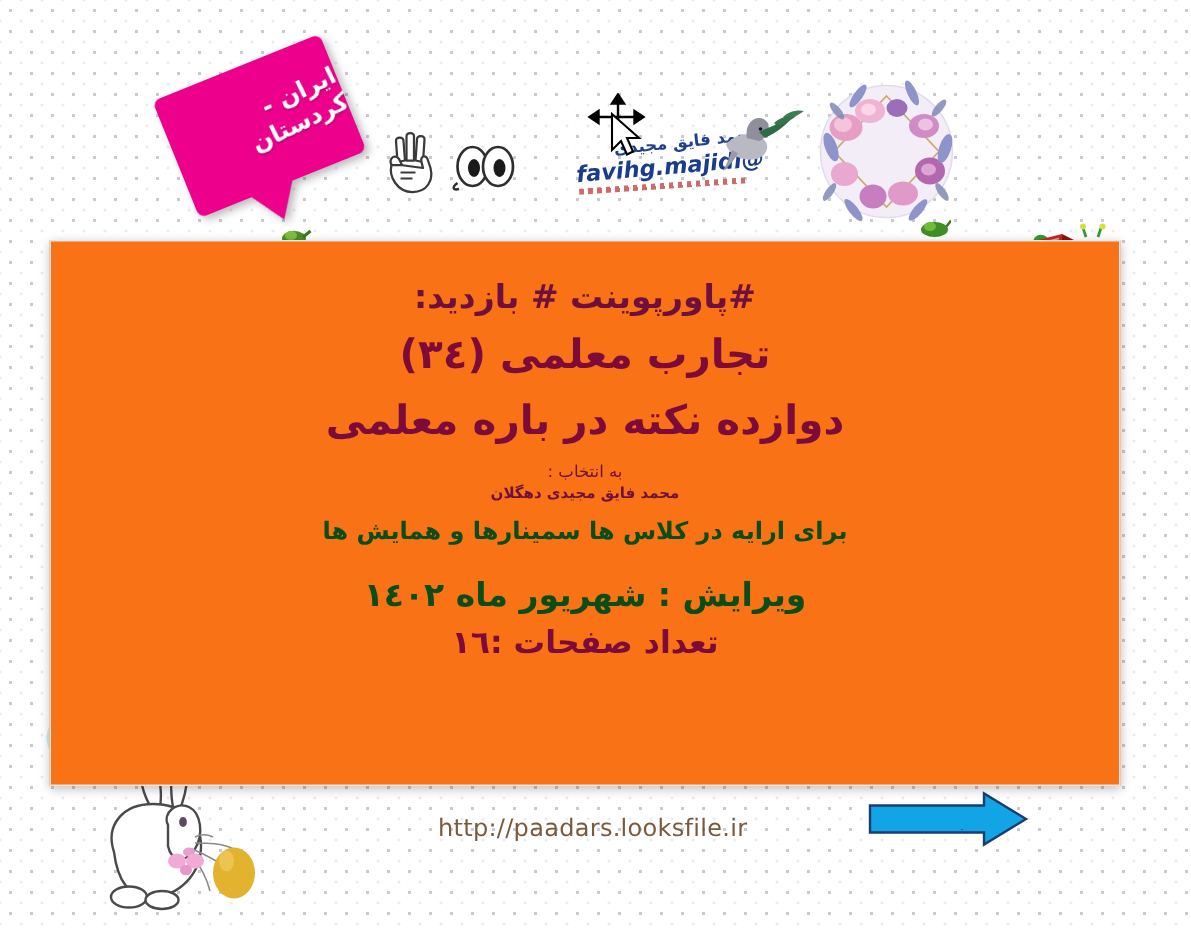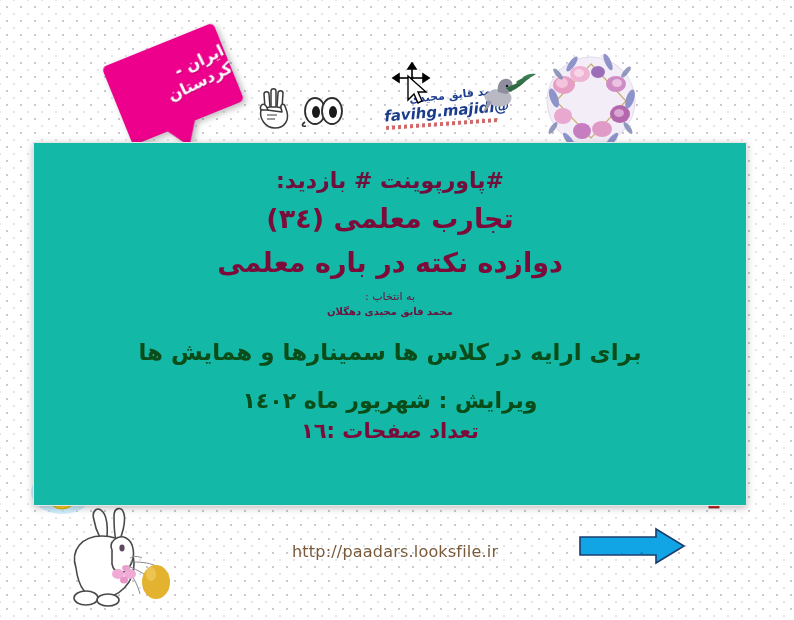--- a/index.html
+++ b/index.html
@@ -19,41 +19,41 @@
     background-image:
       radial-gradient(#c9c9cf 1.1px, transparent 1.2px),
       radial-gradient(#e4e4e8 0.8px, transparent 0.9px);
     background-size:14px 14px, 14px 14px;
     background-position:0 0, 7px 7px;
   }
 
   
   .slide-card{
     position:absolute;
-    left:33px;top:142px;
+    left:33px;top:160px;
     width:712px;height:362px;
-    background:#14b8a6;
+    background:#f97316;
     box-shadow:0 2px 7px rgba(0,0,0,.26);
     border:1px solid #e6e6e6;
     overflow:hidden;
   }
 
   .slide-text{
     position:absolute;
     left:0;right:0;top:24px;
     text-align:center;
     direction:rtl;
   }
   .ln{margin:0;line-height:1.24;white-space:nowrap;}
   .l1{font-size:22px;font-weight:bold;color:#6e0f3c;letter-spacing:.2px;}
   .l2{font-size:27px;font-weight:bold;color:#7d0b3a;margin-top:8px;letter-spacing:1px;}
   .l3{font-size:27px;font-weight:bold;color:#7d0b3a;margin-top:10px;letter-spacing:1px;}
   .l4{font-size:11px;font-weight:normal;color:#6e0f3c;margin-top:11px;}
   .l5{font-size:10px;font-weight:bold;color:#6e0f3c;margin-top:2px;}
-  .l6{font-size:23px;font-weight:bold;color:#0a4d18;margin-top:20px;}
+  .l6{font-size:16px;font-weight:bold;color:#0a4d18;margin-top:8px;}
   .l7{font-size:22px;font-weight:bold;color:#0a4d18;margin-top:20px;}
   .l8{font-size:21px;font-weight:bold;color:#7d0b3a;margin-top:4px;}
 
   
   .pink-banner{
     position:absolute;left:113px;top:42px;
     width:120px;height:84px;
     transform:rotate(-22deg);
     filter:drop-shadow(2px 3px 3px rgba(0,0,0,.28));
   }

